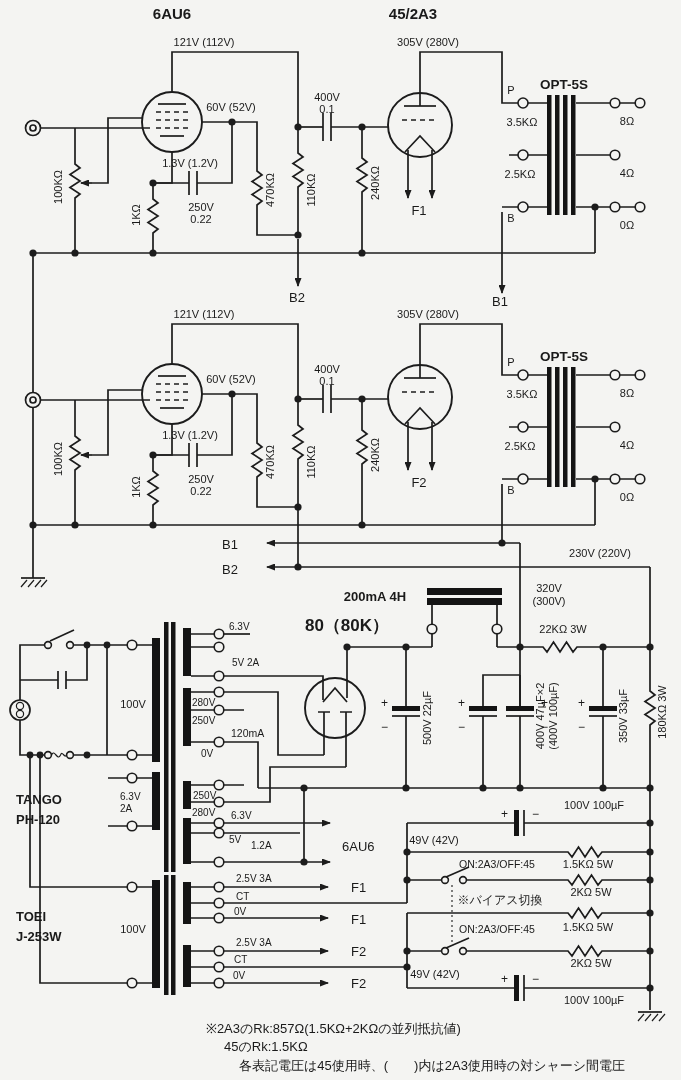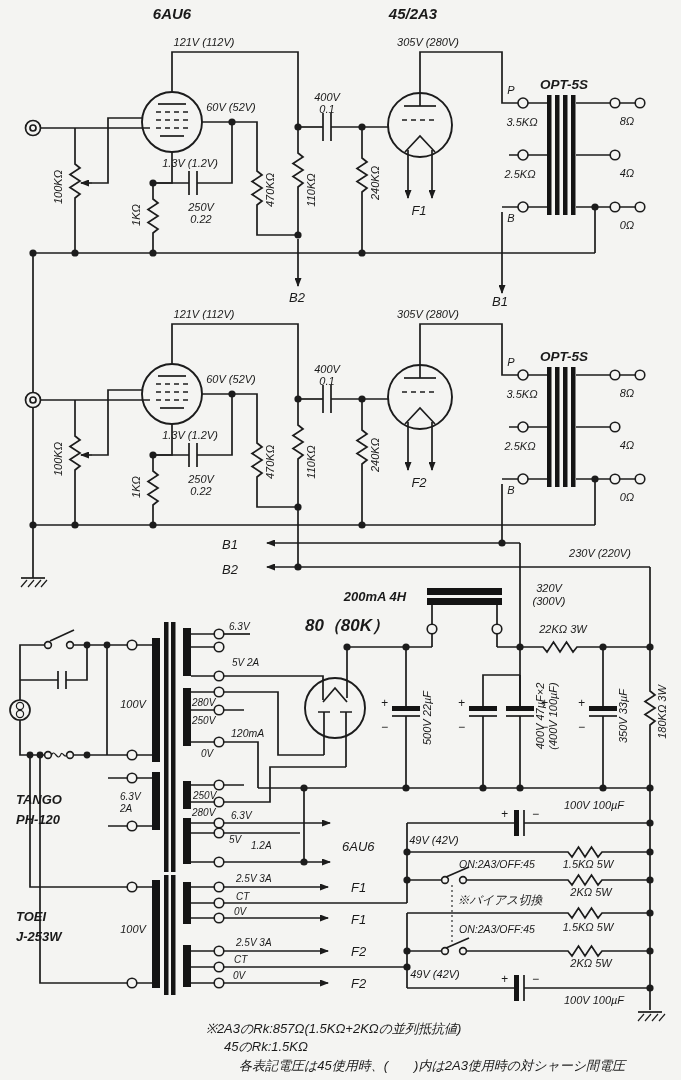--- a/index.html
+++ b/index.html
@@ -1,16 +1,16 @@
 <!DOCTYPE html>
 <html><head>
 <meta charset="utf-8">
 <style>
   html,body{margin:0;padding:0;background:#e8e8e6;}
-  .page{width:681px;height:1080px;background:#22c55e;position:relative;font-family:"Liberation Sans",sans-serif;font-style:italic;}
+  .page{width:681px;height:1080px;background:#22c55e;position:relative;font-family:"Liberation Sans",sans-serif;}
   svg{display:block}
   .w{fill:none;stroke:#1c1c1c;stroke-width:1.7;}
   .thin{fill:none;stroke:#1c1c1c;stroke-width:1.2;}
   .bar{fill:#141414;stroke:none;}
   .dot{fill:#1c1c1c;stroke:none;}
   .term{fill:#f4f4f2;stroke:#1c1c1c;stroke-width:1.6;}
   .tube{fill:none;stroke:#1c1c1c;stroke-width:1.9;}
   .dash{fill:none;stroke:#1c1c1c;stroke-width:1.5;stroke-dasharray:5 4;}
   .dotl{fill:none;stroke:#1c1c1c;stroke-width:1.1;stroke-dasharray:2 3;}
   text{fill:#1a1a1a;font-family:"Liberation Sans",sans-serif;font-size:11px;}

